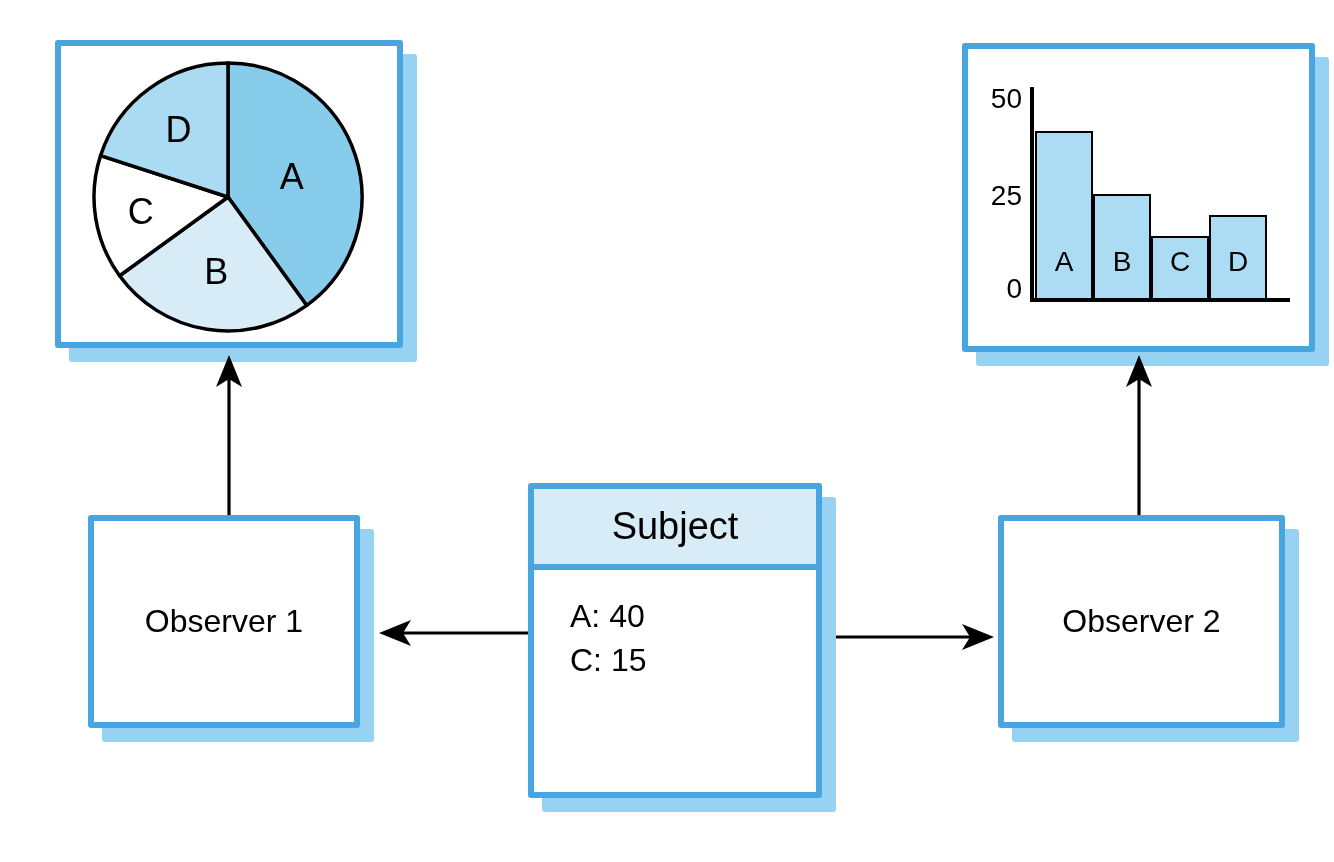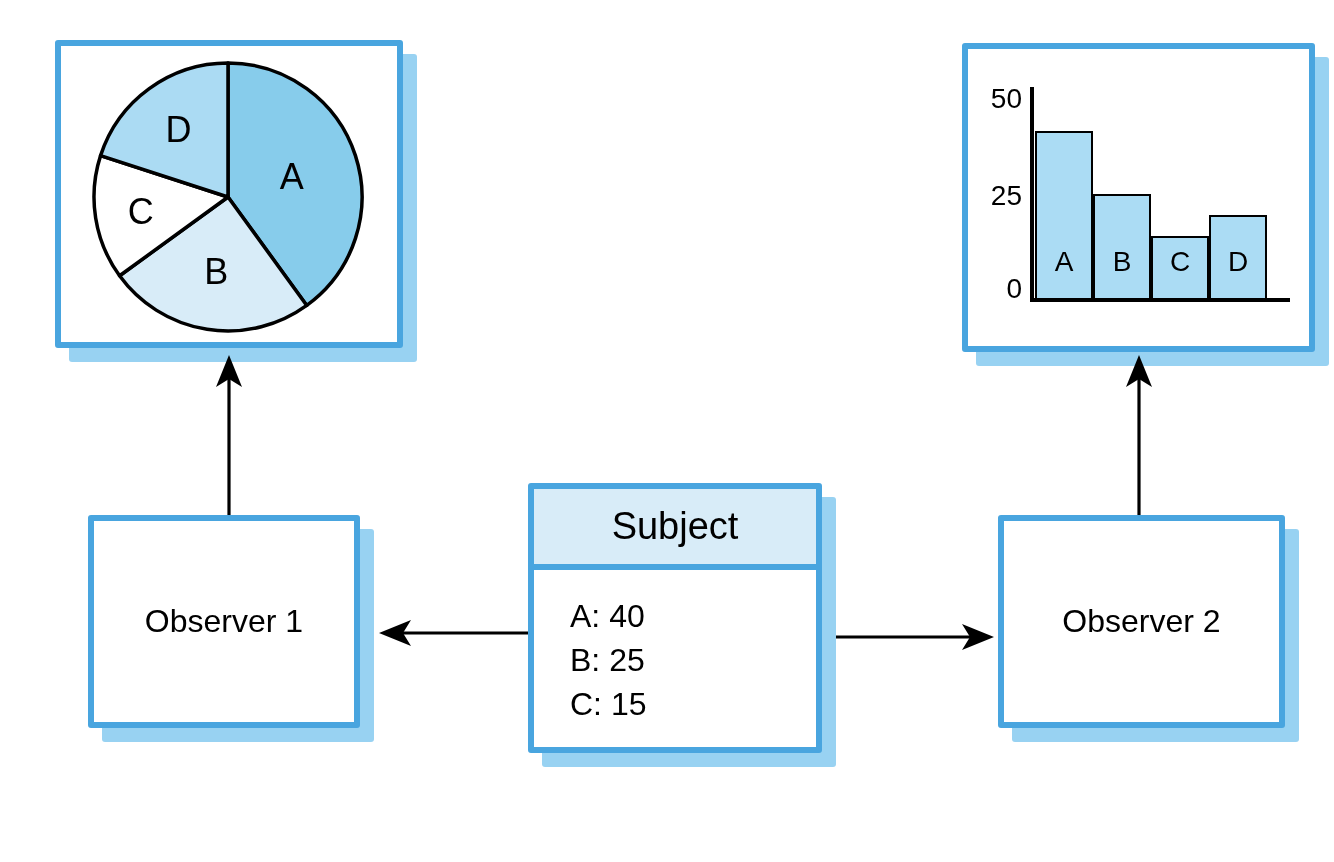--- a/index.html
+++ b/index.html
@@ -15,21 +15,21 @@
   .panel {
     position: absolute;
     box-sizing: border-box;
     background: #fff;
     border: 6px solid var(--border, #49A5DF);
     border-radius: 3px;
     box-shadow: 14px 14px 0 var(--shadow, #98D2F2);
   }
   .pie-panel  { left: 55px;  top: 40px;  width: 348px; height: 308px; }
   .bar-panel  { left: 962px; top: 43px;  width: 353px; height: 309px; }
-  .subject-box { left: 528px; top: 483px; width: 294px; height: 270px; display: flex; flex-direction: column; }
+  .subject-box { left: 528px; top: 483px; width: 294px; height: 315px; display: flex; flex-direction: column; }
   .subject-header {
     height: 75px;
     border-bottom: 6px solid var(--border, #49A5DF);
     background: var(--header-fill, #D8ECF8);
     display: flex; align-items: center; justify-content: center;
     font-size: 38px;
   }
   .subject-body {
     flex: 1;
     padding: 24px 0 0 36px;
@@ -81,21 +81,20 @@
         <text x="54" y="249" text-anchor="end" font-size="28">0</text>
         <text x="54" y="156" text-anchor="end" font-size="28">25</text>
         <text x="54" y="59" text-anchor="end" font-size="28">50</text>
       </svg>
   </div>
 
   <div class="panel subject-box">
     <div class="subject-header">Subject</div>
     <div class="subject-body" id="subject-list">
         <div>A: 40</div>
-        <div>B: 25</div>
         <div>C: 15</div>
       </div>
   </div>
 
   <div class="panel observer-box observer-1">
     <span>Observer 1</span>
   </div>
 
   <div class="panel observer-box observer-2">
     <span>Observer 2</span>

